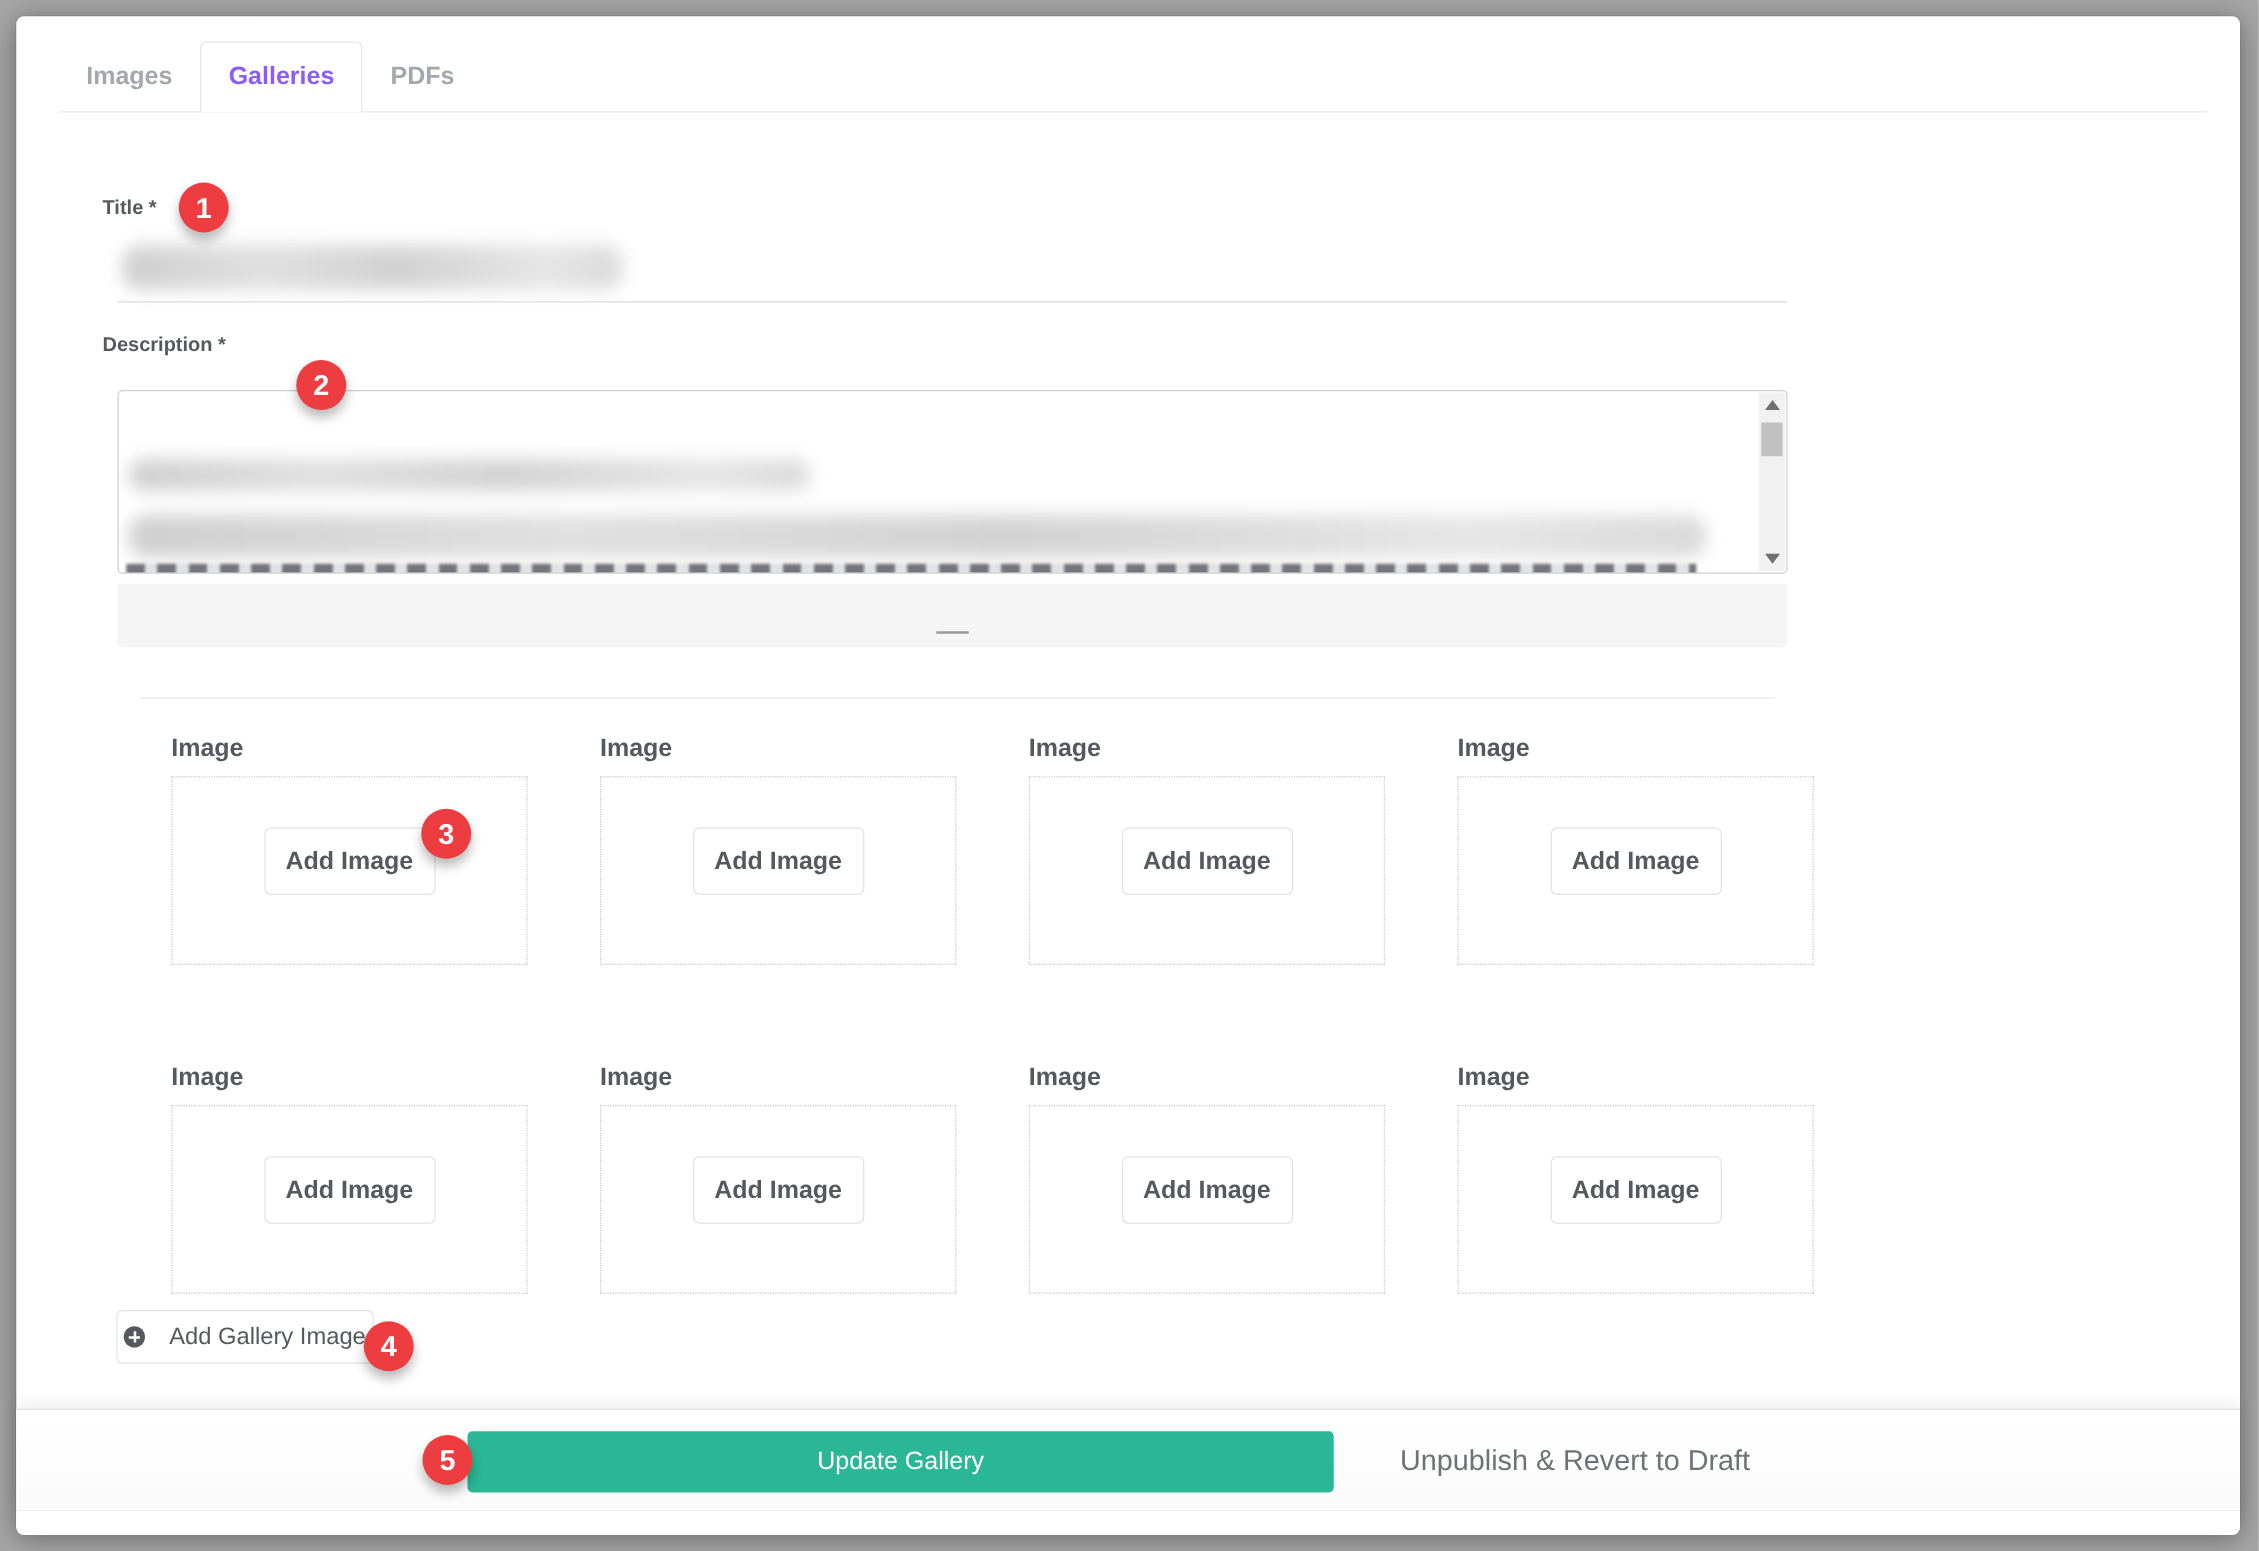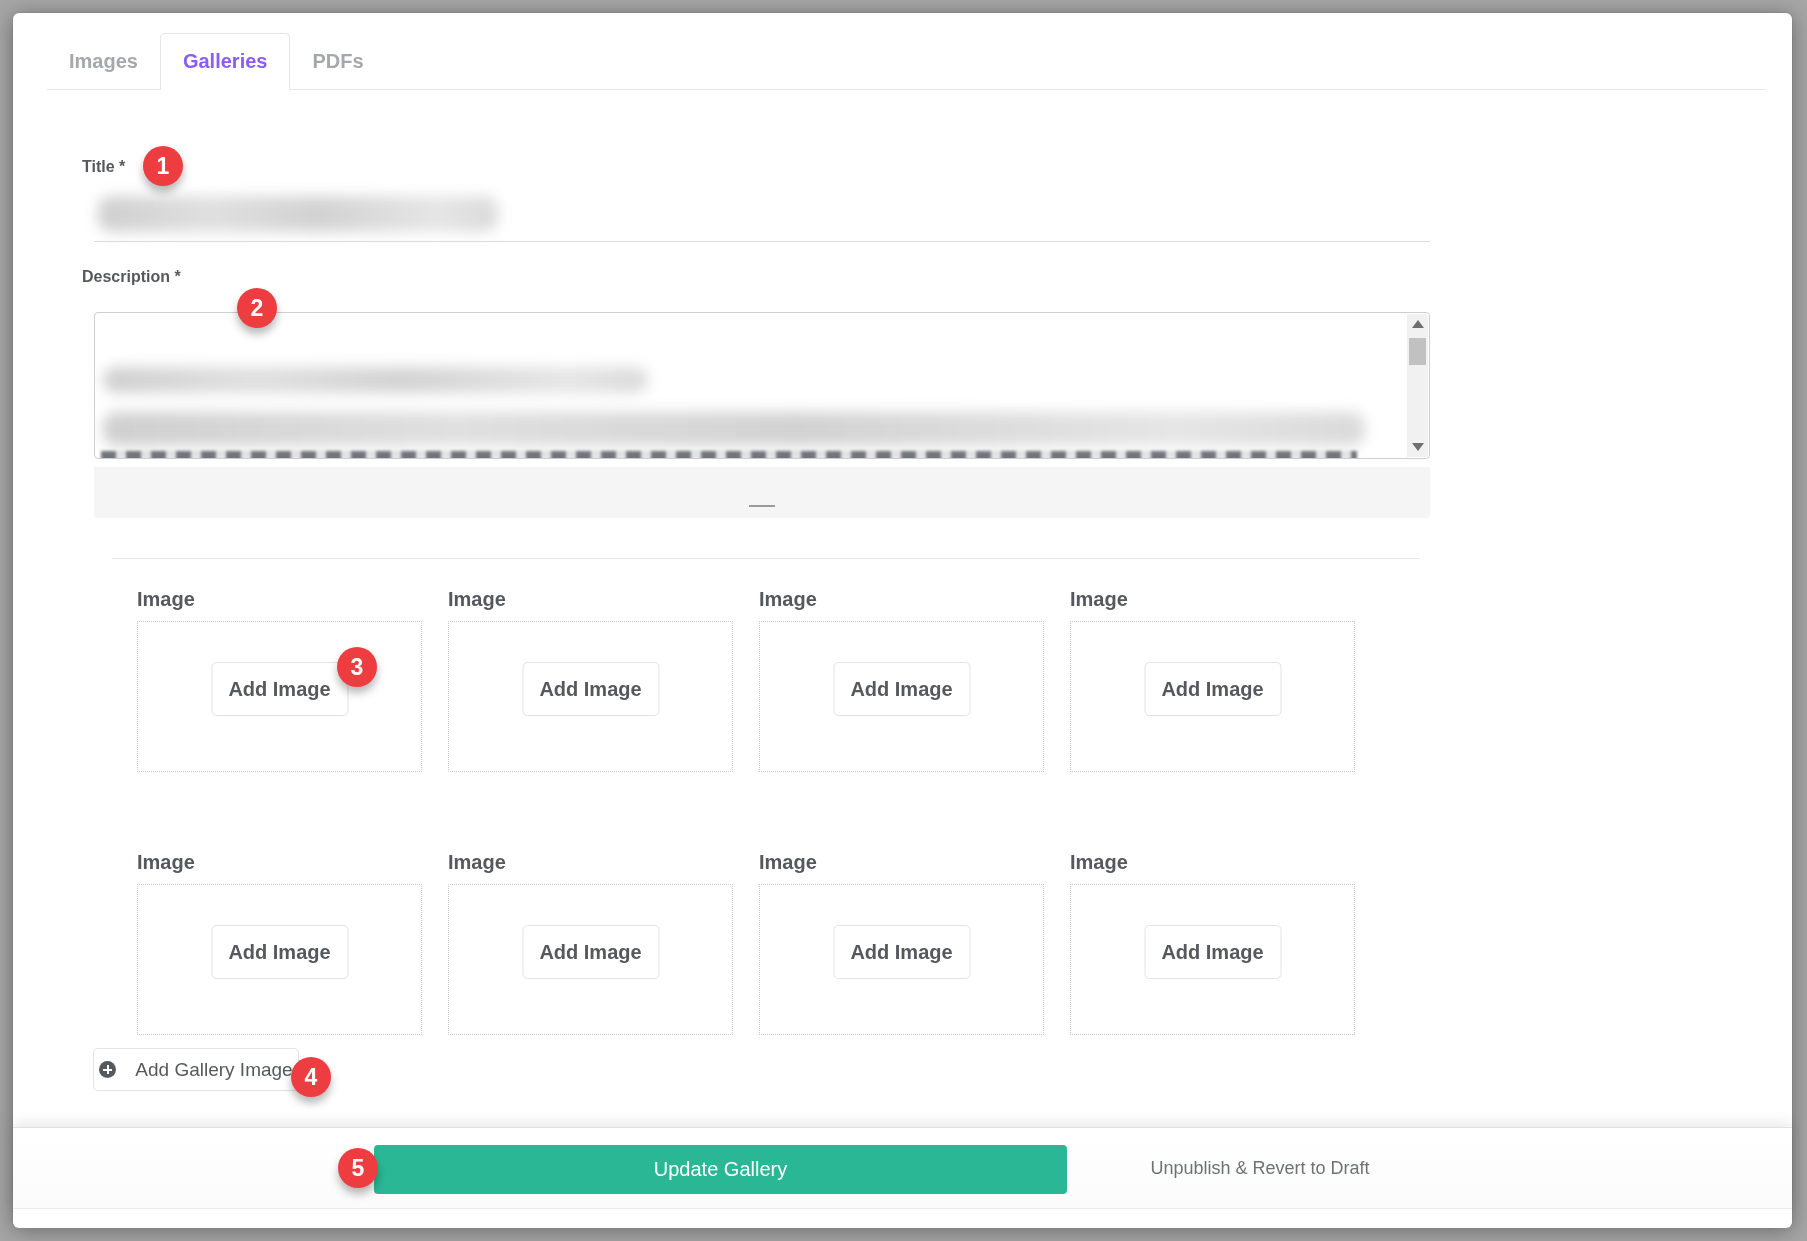--- a/index.html
+++ b/index.html
@@ -87,21 +87,21 @@
     position:absolute;left:50%;margin-left:-13px;top:38px;width:26px;height:2px;background:#9a9a9a;
   }
 
   .divider{
     position:absolute;left:99px;top:545px;width:1308px;height:0;
     border-top:1px solid #e9e9e9;
   }
 
   
   .slot-row{
-    position:absolute;left:124px;display:flex;gap:26px;
+    position:absolute;left:124px;display:flex;gap:58px;
   }
   .row-1{top:575px;}
   .row-2{top:838px;}
   .slot{width:285px;}
   .slot-label{
     font-size:20px;font-weight:bold;color:#55595e;height:22px;margin-bottom:11px;
   }
   .slot-box{
     position:relative;width:283px;height:149px;
     border:1px dotted #c9c9c9;background:#fff;
@@ -144,21 +144,21 @@
   }
   .update-btn{
     position:absolute;left:361px;top:17px;width:693px;height:49px;
     border:none;border-radius:4px;
     display:flex;align-items:center;justify-content:center;
     color:#ffffff;font-size:20px;cursor:pointer;
   }
   .unpublish{
     position:absolute;left:1110px;top:0;width:274px;height:81px;
     display:flex;align-items:center;justify-content:center;
-    font-size:18px;color:#6e7276;cursor:pointer;white-space:nowrap;
+    font-size:23px;color:#6e7276;cursor:pointer;white-space:nowrap;
   }
 
   
   .badge{
     position:absolute;width:40px;height:40px;border-radius:50%;
     display:flex;align-items:center;justify-content:center;
     color:#fff;font-size:23px;font-weight:bold;
     box-shadow:0 6px 9px rgba(0,0,0,.28);
     z-index:20;
   }

